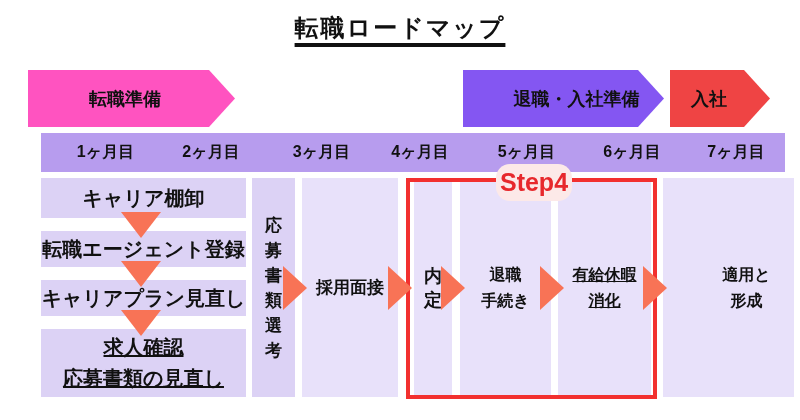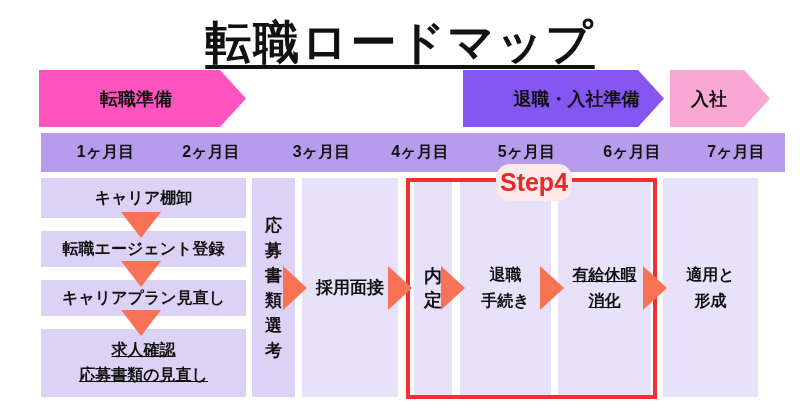--- a/index.html
+++ b/index.html
@@ -3,64 +3,64 @@
 <meta charset="utf-8">
 <style>
   html,body{margin:0;padding:0;background:#ffffff;}
   #canvas{
     position:relative;width:800px;height:420px;background:#ffffff;
     font-family:"Liberation Sans","DejaVu Sans",sans-serif;color:#111;
     overflow:hidden;
   }
   .title{
     position:absolute;top:12px;left:0;right:0;text-align:center;
-    font-size:46px;font-weight:900;letter-spacing:2px;
+    font-size:24px;font-weight:900;letter-spacing:2px;
     text-decoration:underline;text-decoration-thickness:4px;text-underline-offset:7px;
   }
   .phase{
     position:absolute;top:70px;height:57px;display:flex;align-items:center;justify-content:center;
     font-weight:800;font-size:18px;box-sizing:border-box;padding-right:22px;
     clip-path:polygon(0 0, calc(100% - 26px) 0, 100% 50%, calc(100% - 26px) 100%, 0 100%);
   }
-  .phase.p1{left:39px;width:207px;padding-left:9px;}
+  .phase.p1{left:28px;width:207px;padding-left:9px;}
   .phase.p2{left:251px;width:209px;}
   .phase.p3{left:463px;width:201px;padding-left:48px;}
   .phase.p4{left:670px;width:100px;}
   .month{
     position:absolute;top:133px;height:39px;background:var(--month-bg,#b79cee);
     display:flex;align-items:center;justify-content:center;font-weight:800;font-size:16px;padding-left:15px;
   }
   .m1{left:41px;width:99px;}  .m2{left:146px;width:100px;}
   .m3{left:252px;width:109px;} .m4{left:356px;width:98px;}
   .m5{left:462px;width:99px;text-align:center;} .m6{left:568px;width:98px;}
   .m7{left:672px;width:98px;}
   .task{
     position:absolute;left:41px;width:205px;background:var(--task-bg,#dcd2f5);
     display:flex;flex-direction:column;align-items:center;justify-content:center;
-    font-weight:800;font-size:16px;line-height:1.55;text-align:center;z-index:1;
+    font-weight:800;font-size:20px;line-height:1.55;text-align:center;z-index:1;
   }
   .t1{top:178px;height:40px;} .t2{top:231px;height:36px;}
   .t3{top:280px;height:36px;} .t4{top:329px;height:68px;text-decoration:underline;}
   .tri-down{
     position:absolute;left:121px;width:0;height:0;z-index:3;
     border-left:20px solid transparent;border-right:20px solid transparent;
     border-top:26px solid var(--arrow,#f87356);
   }
   .d1{top:212px;} .d2{top:261px;} .d3{top:310px;}
   .flowbox{
     position:absolute;top:178px;height:219px;background:var(--flow-bg,#e8e1fa);
     display:flex;flex-direction:column;align-items:center;justify-content:center;
     font-weight:800;font-size:16px;line-height:1.6;text-align:center;z-index:1;
   }
   .fcol-screening{left:252px;width:43px;background:var(--task-bg,#dcd2f5);gap:8px;font-size:17px;line-height:1;}
   .fbox-interview{left:302px;width:96px;font-size:17px;}
   .fcol-offer{left:414px;width:38px;gap:6px;font-size:18px;line-height:1;}
   .fbox-resignation{left:460px;width:91px;}
   .fbox-paidleave{left:558px;width:93px;text-decoration:underline;}
-  .fbox-onboarding{left:663px;width:95px;}
+  .fbox-onboarding{left:663px;width:95px;padding-left:36px;}
   .tri-right{
     position:absolute;top:266px;width:0;height:0;z-index:3;
     border-top:22px solid transparent;border-bottom:22px solid transparent;
     border-left:24px solid var(--arrow,#f87356);
   }
   .r1{left:283px;} .r2{left:388px;} .r3{left:441px;} .r4{left:540px;} .r5{left:643px;}
   .highlight-box{
     position:absolute;left:406px;top:178px;width:251px;height:221px;
     border:4px solid var(--hl-border,#f2302f);box-sizing:border-box;z-index:2;
   }
@@ -77,21 +77,21 @@
 <div id="canvas" style="--month-bg: #b79cee; --task-bg: #dcd2f5; --flow-bg: #e8e1fa; --arrow: #f87356; --hl-border: #f2302f; --hl-color: #e7282c; --hl-bg: #fce9e8;">
 
   <div class="title">転職ロードマップ</div>
 
   <div class="phase p1" style="background-color: rgb(255, 83, 192);">
     <span>転職準備</span>
   </div>
   <div class="phase p3" style="background-color: rgb(132, 86, 242);">
     <span>退職・入社準備</span>
   </div>
-  <div class="phase p4" style="background-color: #f9a8d4;">
+  <div class="phase p4" style="background-color: #ef4444;">
     <span>入社</span>
   </div>
 
   <div class="month m1">1ヶ月目</div>
   <div class="month m2">2ヶ月目</div>
   <div class="month m3">3ヶ月目</div>
   <div class="month m4">4ヶ月目</div>
   <div class="month m5">5ヶ月目</div>
   <div class="month m6">6ヶ月目</div>
   <div class="month m7">7ヶ月目</div>

